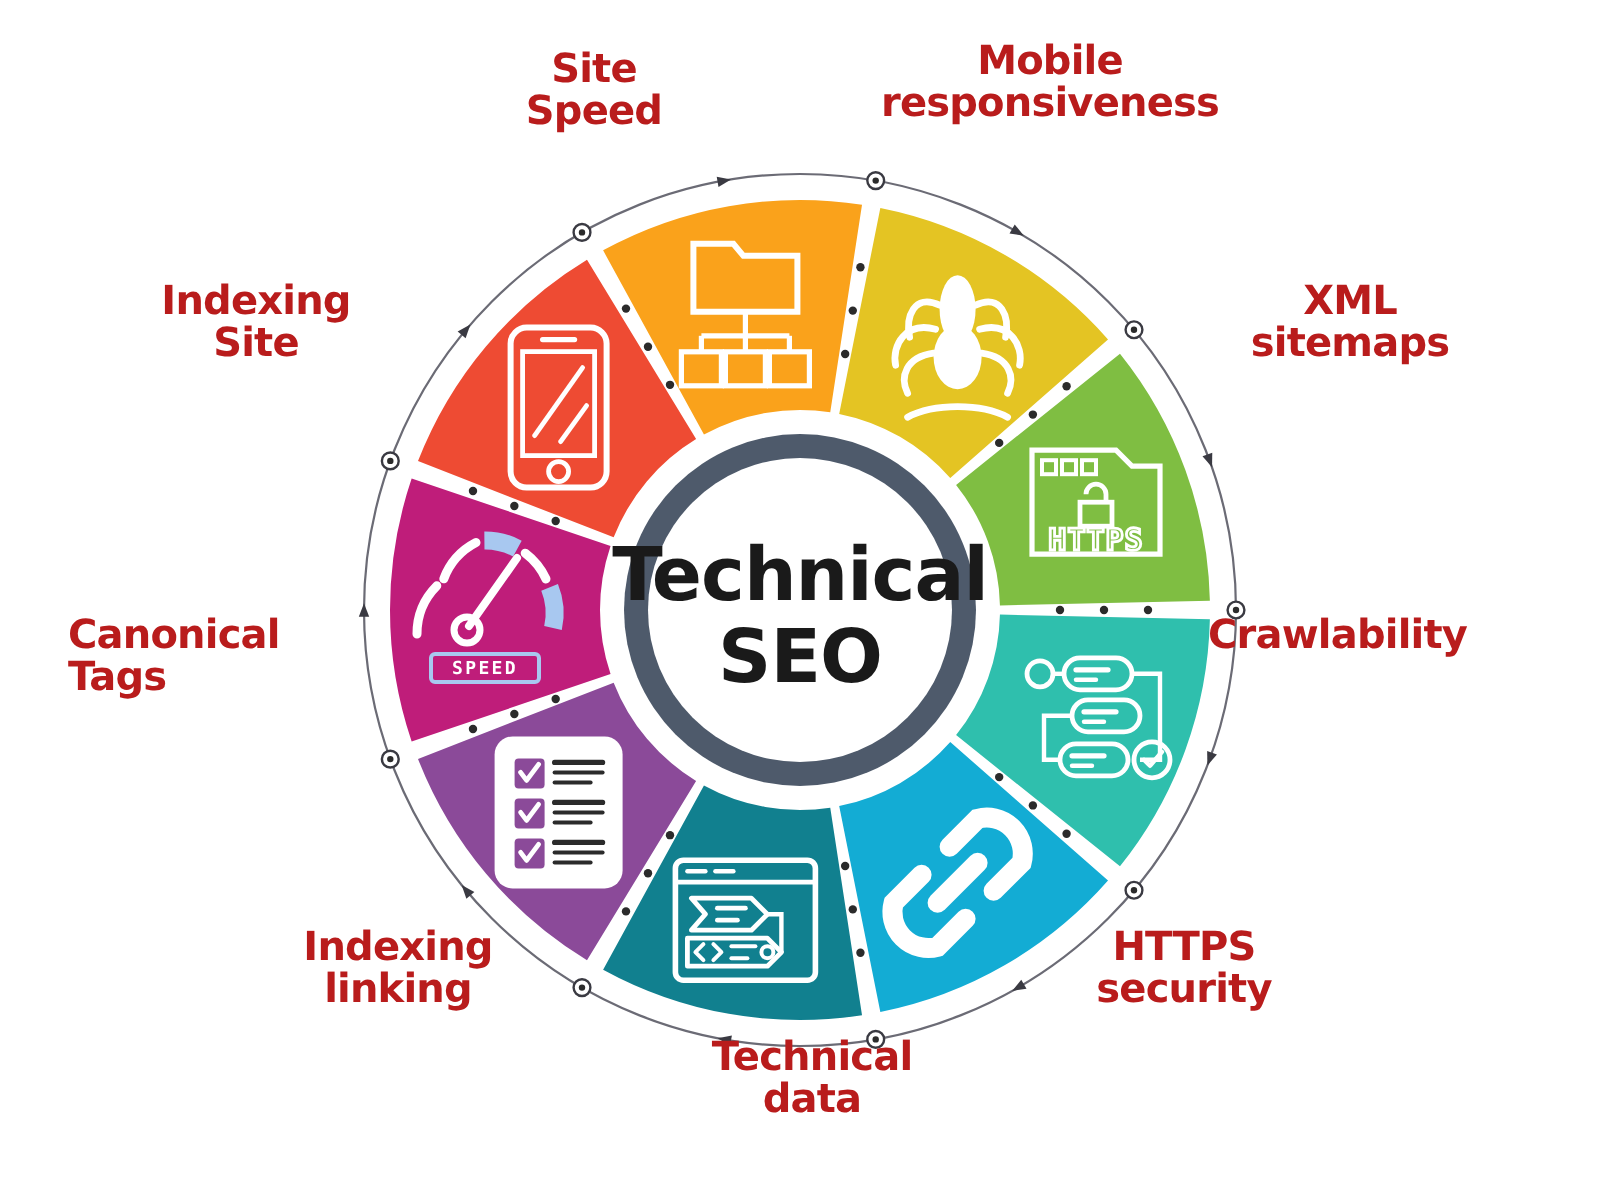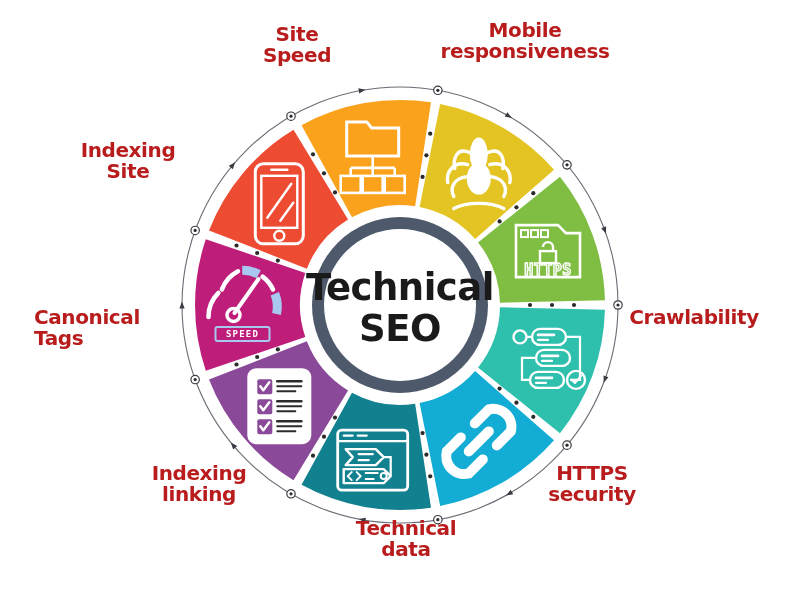--- a/index.html
+++ b/index.html
@@ -40,21 +40,21 @@
     font-weight: bold;
     color: #b91c1c;
     font-size: 20px;
     line-height: 1.04;
     letter-spacing: -0.4px;
     white-space: pre-line;
   }
   .lbl-site-speed      { left: 232px; top: 24px;  width: 130px; text-align: center; }
   .lbl-mobile          { left: 420px; top: 20px;  width: 210px; text-align: center; }
   .lbl-xml             { left: 600px; top: 140px; width: 150px; text-align: center; }
-  .lbl-crawl           { left: 604px; top: 307px; width: 180px; text-align: center; }
+  .lbl-crawl           { left: 604px; top: 307px; width: 180px; text-align: left; }
   .lbl-https           { left: 522px; top: 463px; width: 140px; text-align: center; }
   .lbl-structured      { left: 316px; top: 518px; width: 180px; text-align: center; }
   .lbl-internal        { left: 124px; top: 463px; width: 150px; text-align: center; }
   .lbl-canonical       { left: 34px;  top: 307px; width: 156px; text-align: left; }
   .lbl-indexing        { left: 52px;  top: 140px; width: 152px; text-align: center; }
   .speed-badge-text {
     font-family: "DejaVu Sans Mono", "Liberation Mono", monospace;
     font-size: 9px;
     font-weight: bold;
     fill: #ffffff;
@@ -282,20 +282,22 @@
       <circle cx="400" cy="305" r="76" fill="#ffffff"></circle>
       <text class="center-title center-line1" x="400" y="300" text-anchor="middle">Technical</text>
       <text class="center-title center-line2" x="400" y="341" text-anchor="middle">SEO</text>
     </g>
   </svg>
 
   <div class="seg-label lbl-site-speed">Site
 Speed</div>
   <div class="seg-label lbl-mobile">Mobile
 responsiveness</div>
+  <div class="seg-label lbl-xml">XML
+sitemaps</div>
   <div class="seg-label lbl-crawl">Crawlability</div>
   <div class="seg-label lbl-https">HTTPS
 security</div>
   <div class="seg-label lbl-structured">Technical
 data</div>
   <div class="seg-label lbl-internal">Indexing
 linking</div>
   <div class="seg-label lbl-canonical">Canonical
 Tags</div>
   <div class="seg-label lbl-indexing">Indexing

